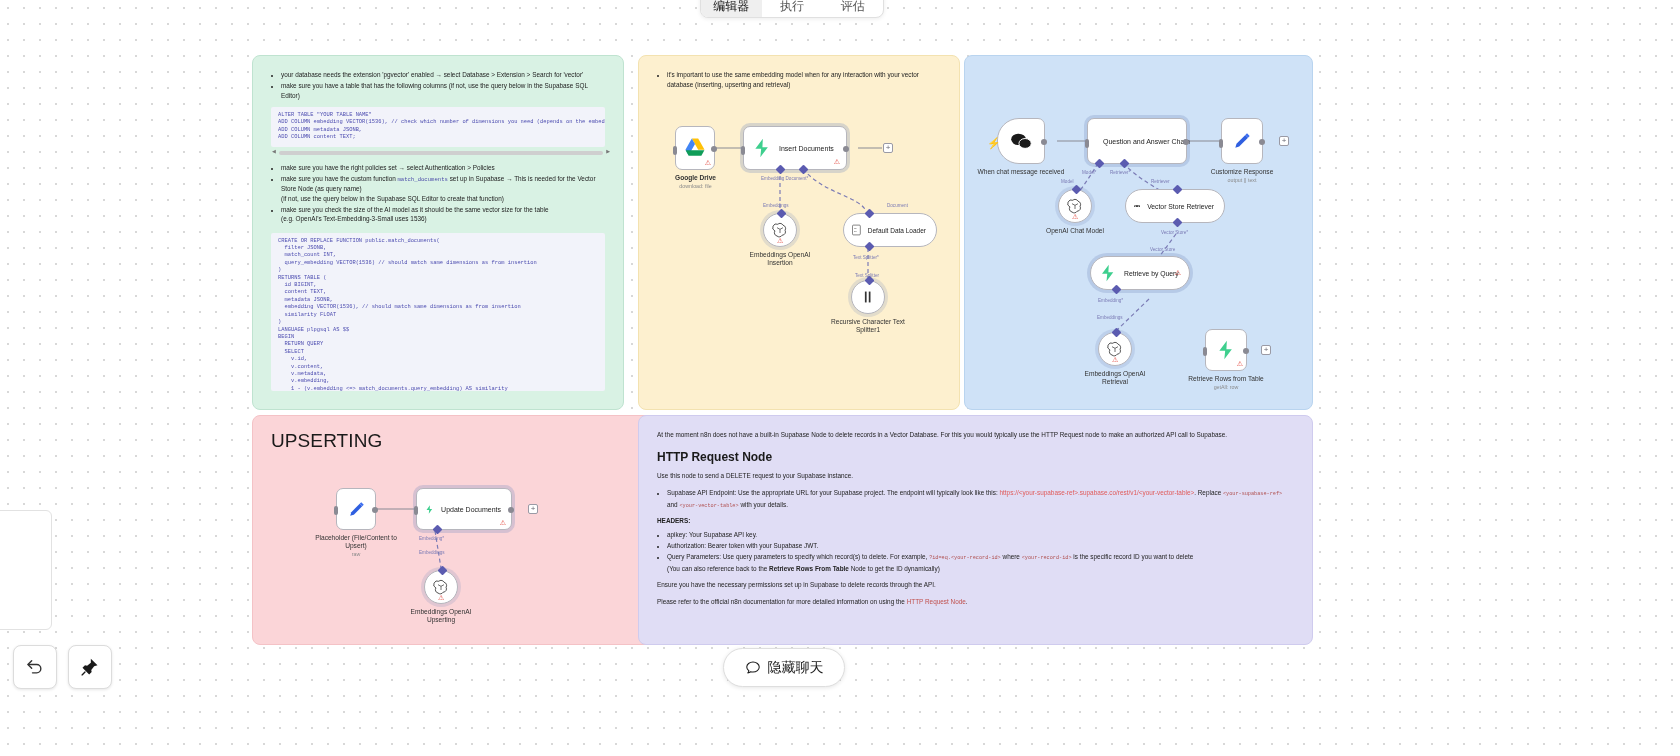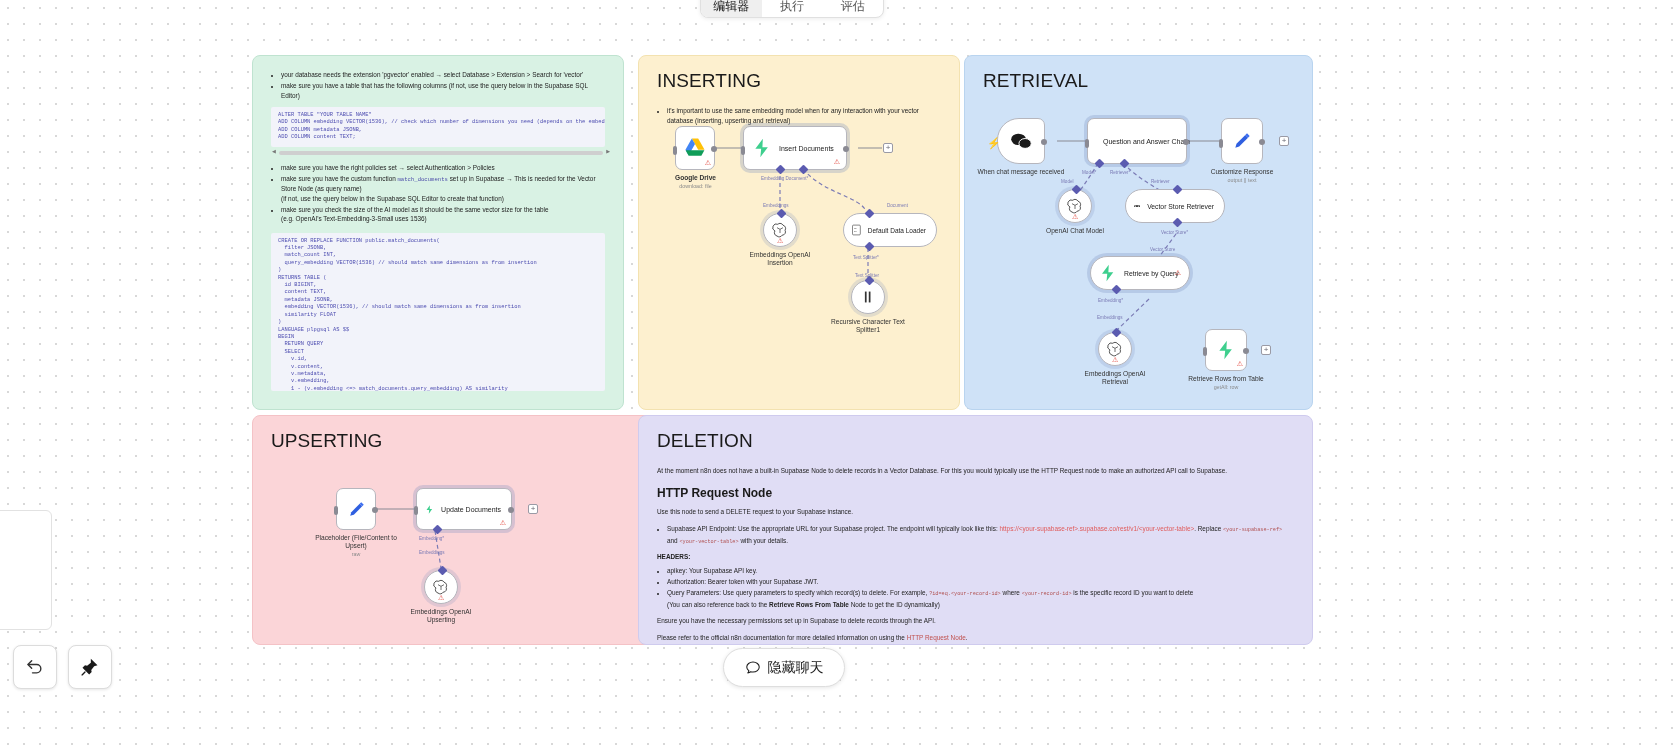--- a/index.html
+++ b/index.html
@@ -161,21 +161,20 @@
   SELECT
     v.id,
     v.content,
     v.metadata,
     v.embedding,
     1 - (v.embedding &lt;=&gt; match_documents.query_embedding) AS similarity
   FROM "YOUR TABLE NAME" v</div>
 </div>
 
 <div class="panel" id="insert">
-  <h2>INSERTING</h2>
   <ul>
     <li>it's important to use the same embedding model when for any interaction with your vector database (inserting, upserting and retrieval)</li>
   </ul>
 
   <div class="flow">
 
     <svg width="322" height="355" style="position:absolute;left:0;top:0;">
       <line x1="75" y1="92" x2="104" y2="92" stroke="#8a8a93" stroke-width="1.2"></line>
       <line x1="219" y1="92" x2="243" y2="92" stroke="#8a8a93" stroke-width="1.2"></line>
       <path d="M141,113 L141,155" stroke="#7b7bb5" stroke-width="1.2" stroke-dasharray="4,3" fill="none"></path>
@@ -252,21 +251,20 @@
             <rect x="10" y="2" width="2.2" height="14" fill="#333"></rect>
         </svg>
         <span class="diamond" style="left:14px;top:-4px;"></span>
       </div>
       <div class="nlabel" style="width:92px;margin-left:-29px;">Recursive Character Text Splitter1</div>
     </div>
   </div>
 </div>
 
 <div class="panel" id="retrieval">
-  <h2>RETRIEVAL</h2>
 
   <div class="flow">
     <svg width="349" height="355" style="position:absolute;left:0;top:0;">
       <line x1="92" y1="85" x2="122" y2="85" stroke="#8a8a93" stroke-width="1.2"></line>
       <line x1="222" y1="85" x2="256" y2="85" stroke="#8a8a93" stroke-width="1.2"></line>
       <path d="M133,107 C120,130 112,135 110,148" stroke="#7b7bb5" stroke-width="1.2" stroke-dasharray="4,3" fill="none"></path>
       <path d="M158,107 C180,130 205,136 211,148" stroke="#7b7bb5" stroke-width="1.2" stroke-dasharray="4,3" fill="none"></path>
       <path d="M211,178 L186,212" stroke="#7b7bb5" stroke-width="1.2" stroke-dasharray="4,3" fill="none"></path>
       <path d="M184,243 L151,275" stroke="#7b7bb5" stroke-width="1.2" stroke-dasharray="4,3" fill="none"></path>
     </svg>
@@ -430,21 +428,20 @@
         </svg>
         <span class="warn" style="left:13px;bottom:1px;">⚠</span>
         <span class="diamond" style="left:14px;top:-4px;"></span>
       </div>
       <div class="nlabel" style="width:86px;margin-left:-26px;">Embeddings OpenAI Upserting</div>
     </div>
   </div>
 </div>
 
 <div class="panel" id="deletion">
-  <h2>DELETION</h2>
   <div class="bl">At the moment n8n does not have a built-in Supabase Node to delete records in a Vector Database. For this you would typically use the HTTP Request node to make an authorized API call to Supabase.</div>
   <h3>HTTP Request Node</h3>
   <div class="bl">Use this node to send a DELETE request to your Supabase instance.</div>
   <ul style="margin-top:7px;">
     <li><span>Supabase API Endpoint: Use the appropriate URL for your Supabase project. The endpoint will typically look like this: </span><span class="lnk">https://&lt;your-supabase-ref&gt;.supabase.co/rest/v1/&lt;your-vector-table&gt;</span><span>. Replace </span><span class="mono-sm">&lt;your-supabase-ref&gt;</span><span> and </span><span class="mono-sm">&lt;your-vector-table&gt;</span><span> with your details.</span></li>
   </ul>
   <div class="bl" style="font-weight:700;margin:5px 0 4px;">HEADERS:</div>
   <ul>
     <li>apikey: Your Supabase API key.</li>
     <li>Authorization: Bearer token with your Supabase JWT.</li>

